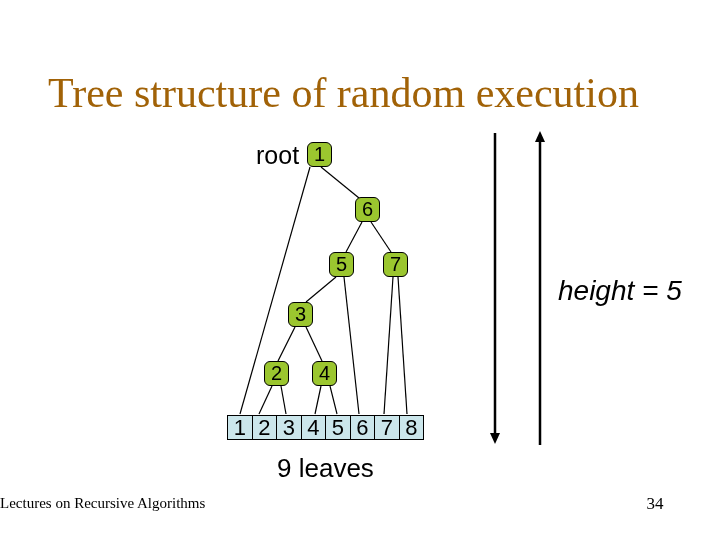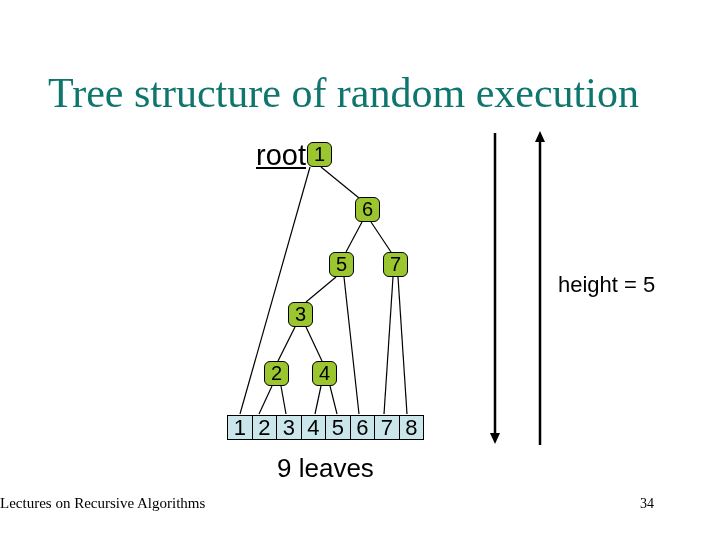--- a/index.html
+++ b/index.html
@@ -3,54 +3,54 @@
 <meta charset="utf-8">
 <style>
   html,body{margin:0;padding:0;background:#fff;}
   .slide{
     position:relative;width:720px;height:540px;background:#FFFFFF;
     font-family:"Liberation Sans",sans-serif;color:#000;overflow:hidden;
   }
   .title{
     position:absolute;left:48px;top:72px;margin:0;
     font-family:"Liberation Serif",serif;font-weight:400;
-    font-size:42px;line-height:42px;white-space:nowrap;color:#0f766e;text-align:right;
+    font-size:42px;line-height:42px;white-space:nowrap;color:#a16207;text-align:right;
   }
   .wires{position:absolute;left:0;top:0;}
   .root-label{
     position:absolute;left:256px;top:143px;width:46px;height:25px;
-    font-size:29px;line-height:25px;text-align:right;text-decoration:underline;
+    font-size:25px;line-height:25px;text-align:left;
   }
   .node{
     position:absolute;width:25px;height:25px;box-sizing:border-box;
     background:#9BC62F;border:1.5px solid #000;border-radius:6px;
     font-size:20px;line-height:22px;text-align:center;
   }
   .leafrow{
     position:absolute;left:227px;top:415px;width:197px;height:25px;
     box-sizing:border-box;display:flex;border:1.5px solid #000;background:#CBE6EB;
   }
   .leafcell{
     flex:1;box-sizing:border-box;border-left:1.5px solid #000;
     font-size:22px;line-height:23px;text-align:center;background:#CBE6EB;
   }
   .leafcell:first-child{border-left:none;}
   .height-label{
-    position:absolute;left:558px;top:273px;font-size:22px;line-height:24px;white-space:nowrap;
+    position:absolute;left:558px;top:279px;font-size:28px;line-height:24px;white-space:nowrap;font-style:italic;
   }
   .leaves-caption{
     position:absolute;left:277px;top:455px;font-size:26px;line-height:26px;white-space:nowrap;
   }
   .footer{
     position:absolute;left:0;top:494px;width:720px;text-align:left;
     font-family:"Liberation Serif",serif;font-size:15px;line-height:18px;
   }
   .pagenum{
-    position:absolute;left:640px;top:495px;width:30px;text-align:left;
-    font-family:"Liberation Serif",serif;font-size:14px;line-height:17px;
+    position:absolute;left:640px;top:495px;width:30px;text-align:center;
+    font-family:"Liberation Serif",serif;font-size:17px;line-height:17px;
   }
 </style>
 </head>
 <body>
 
 <div class="slide">
 
   <h1 class="title">Tree structure of random execution</h1>
 
   <svg class="wires" width="720" height="540" viewBox="0 0 720 540">

